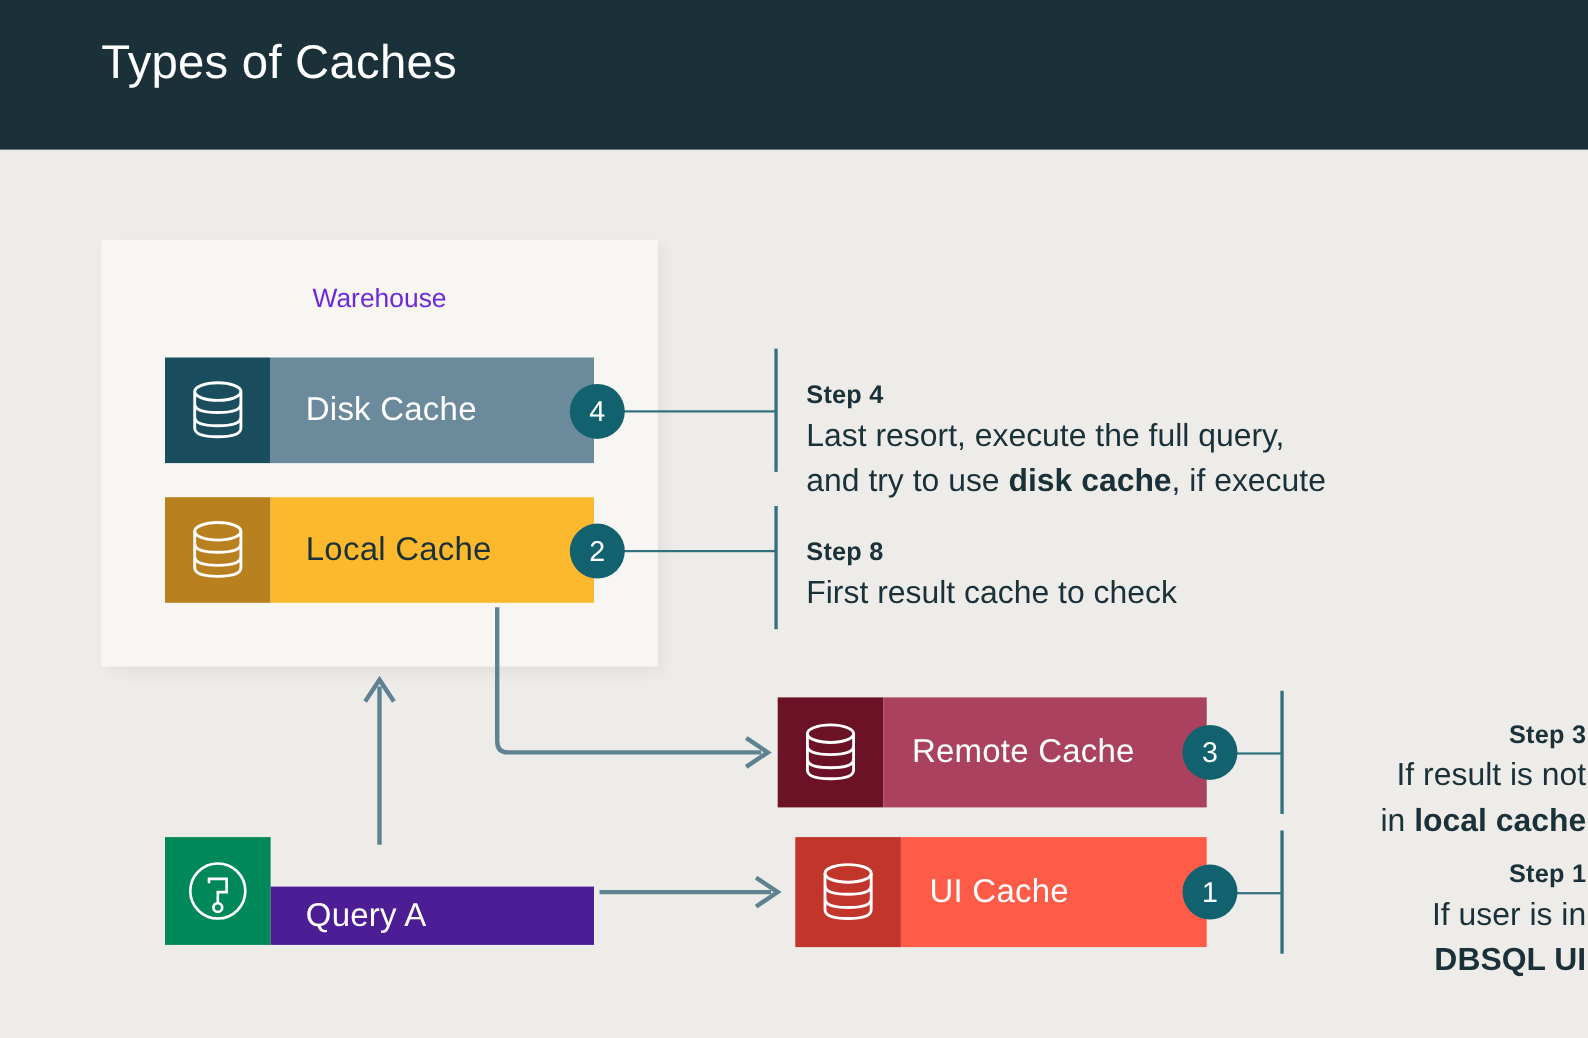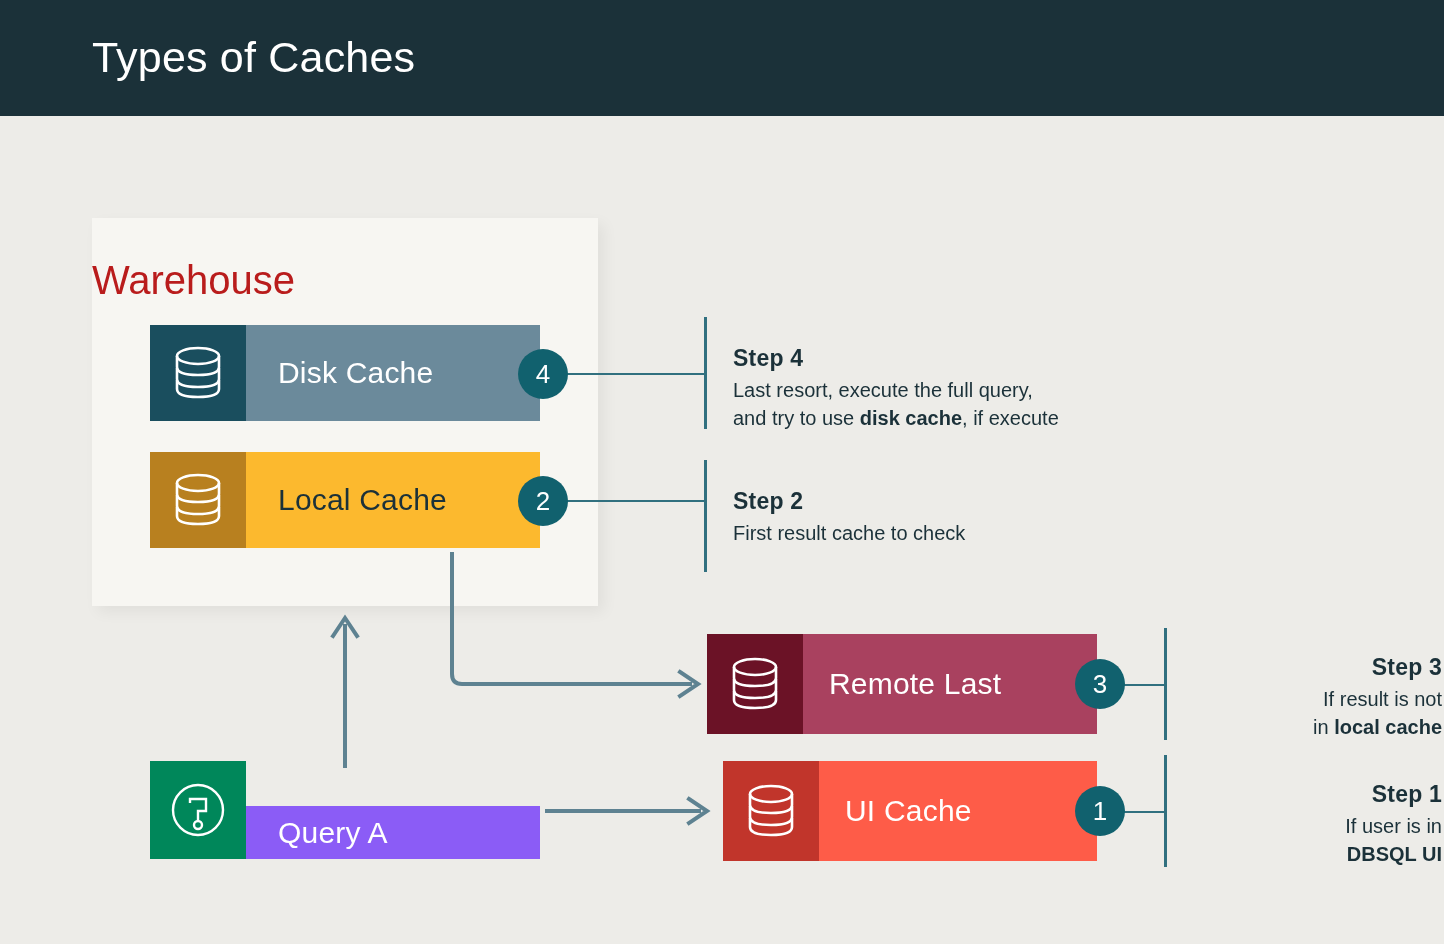--- a/index.html
+++ b/index.html
@@ -6,38 +6,38 @@
   html, body {
     width:1444px; height:944px;
     background:#edece8;
     font-family:"Liberation Sans", sans-serif;
     overflow:hidden;
   }
   #stage { position:relative; width:1444px; height:944px; }
 
   
   .header {
-    position:absolute; left:0; top:0; width:1444px; height:116px;
+    position:absolute; left:0; top:0; width:1444px; height:136px;
     background:#1b3139;
   }
   .header-title {
     position:absolute; left:92px; top:33px;
     font-size:43px; font-weight:400; color:#ffffff;
     letter-spacing:0.2px; white-space:nowrap;
   }
 
   
   .warehouse-panel {
     position:absolute; left:92px; top:218px; width:506px; height:388px;
     background:#f7f6f2;
     box-shadow: 6px 6px 14px rgba(0,0,0,0.055);
   }
   .warehouse-label {
     position:absolute; left:0; top:40px; width:506px;
-    text-align:left; font-size:40px; color:#b91c1c; font-weight:400;
+    text-align:center; font-size:24px; color:#6d28d9; font-weight:400;
   }
 
   
   .bar {
     position:absolute; display:flex; align-items:stretch;
   }
   .bar-icon {
     width:96px; display:flex; align-items:center; justify-content:center;
     flex:0 0 96px;
   }
@@ -77,21 +77,21 @@
   #tick-4 { left:704px; top:317px; height:112px; }
   #tick-2 { left:704px; top:460px; height:112px; }
   #tick-3 { left:1164px; top:628px; height:112px; }
   #tick-1 { left:1164px; top:755px; height:112px; }
 
   
   .step {
     position:absolute; color:#1b3139;
   }
   .step-title { font-size:23px; font-weight:bold; margin-bottom:4px; letter-spacing:0.2px;margin-top:20px; }
-  .step-body  { font-size:20px; font-weight:400; line-height:1.42; white-space:pre-line; }
+  .step-body  { font-size:29px; font-weight:400; line-height:1.42; white-space:pre-line; }
   .step-body b { font-weight:bold; }
 
   #step-4 { left:733px; top:325px; width:500px; }
   #step-2 { left:733px; top:468px; width:500px; }
   #step-3 { left:1192px; top:634px; width:250px;text-align:right; }
   #step-1 { left:1192px; top:761px; width:250px;text-align:right; }
 
   
   .arrow-svg { position:absolute; overflow:visible; z-index:3; }
 
@@ -158,21 +158,21 @@
 
   <div class="bar" id="bar-remote">
     <div class="bar-icon" style="background:#6b1226;">
       <svg class="db-svg" width="52" height="56" viewBox="0 0 52 56">
         <ellipse cx="26" cy="11" rx="21" ry="8" fill="none" stroke="#ffffff" stroke-width="2.6"></ellipse>
         <path d="M5 11 L5 22 Q5 30 26 30 Q47 30 47 22 L47 11" fill="none" stroke="#ffffff" stroke-width="2.6"></path>
         <path d="M5 23 L5 34 Q5 42 26 42 Q47 42 47 34 L47 23" fill="none" stroke="#ffffff" stroke-width="2.6"></path>
         <path d="M5 35 L5 44 Q5 52 26 52 Q47 52 47 44 L47 35" fill="none" stroke="#ffffff" stroke-width="2.6"></path>
       </svg>
     </div>
-    <div class="bar-body" style="background:#a9415f; color:#ffffff; padding-left:26px;">Remote Last</div>
+    <div class="bar-body" style="background:#a9415f; color:#ffffff; padding-left:26px;">Remote Cache</div>
   </div>
   <div class="badge" id="badge-3">3</div>
   <div class="conn-h" id="conn-3"></div>
   <div class="tick-v" id="tick-3"></div>
 
   <div class="bar" id="bar-ui">
     <div class="bar-icon" style="background:#c1352b;">
       <svg class="db-svg" width="52" height="56" viewBox="0 0 52 56">
         <ellipse cx="26" cy="11" rx="21" ry="8" fill="none" stroke="#ffffff" stroke-width="2.6"></ellipse>
         <path d="M5 11 L5 22 Q5 30 26 30 Q47 30 47 22 L47 11" fill="none" stroke="#ffffff" stroke-width="2.6"></path>
@@ -187,30 +187,30 @@
   <div class="tick-v" id="tick-1"></div>
 
   <div class="bar" id="bar-query">
     <div class="bar-icon" style="background:#00875a;">
       <svg width="64" height="64" viewBox="0 0 64 64">
         <circle cx="32" cy="32" r="25" fill="none" stroke="#ffffff" stroke-width="2.4"></circle>
         <path d="M24 25 L24 21 L40 21 L40 33 L32 33 L32 42" fill="none" stroke="#ffffff" stroke-width="2.4" stroke-linejoin="miter"></path>
         <circle cx="32" cy="47" r="4" fill="none" stroke="#ffffff" stroke-width="2.4"></circle>
       </svg>
     </div>
-    <div class="bar-body" style="background:#8b5cf6; color:#ffffff;margin-top:45px;">Query A</div>
+    <div class="bar-body" style="background:#4c1d95; color:#ffffff;margin-top:45px;">Query A</div>
   </div>
 
   <div class="step" id="step-4">
     <div class="step-title">Step 4</div>
     <div class="step-body"><span>Last resort, execute the full query,</span><br><span>and try to use </span><b>disk cache</b><span>, if execute</span></div>
   </div>
 
   <div class="step" id="step-2">
-    <div class="step-title">Step 2</div>
+    <div class="step-title">Step 8</div>
     <div class="step-body">First result cache to check</div>
   </div>
 
   <div class="step" id="step-3">
     <div class="step-title">Step 3</div>
     <div class="step-body"><span>If result is not</span><br><span>in </span><b>local cache</b></div>
   </div>
 
   <div class="step" id="step-1">
     <div class="step-title">Step 1</div>

